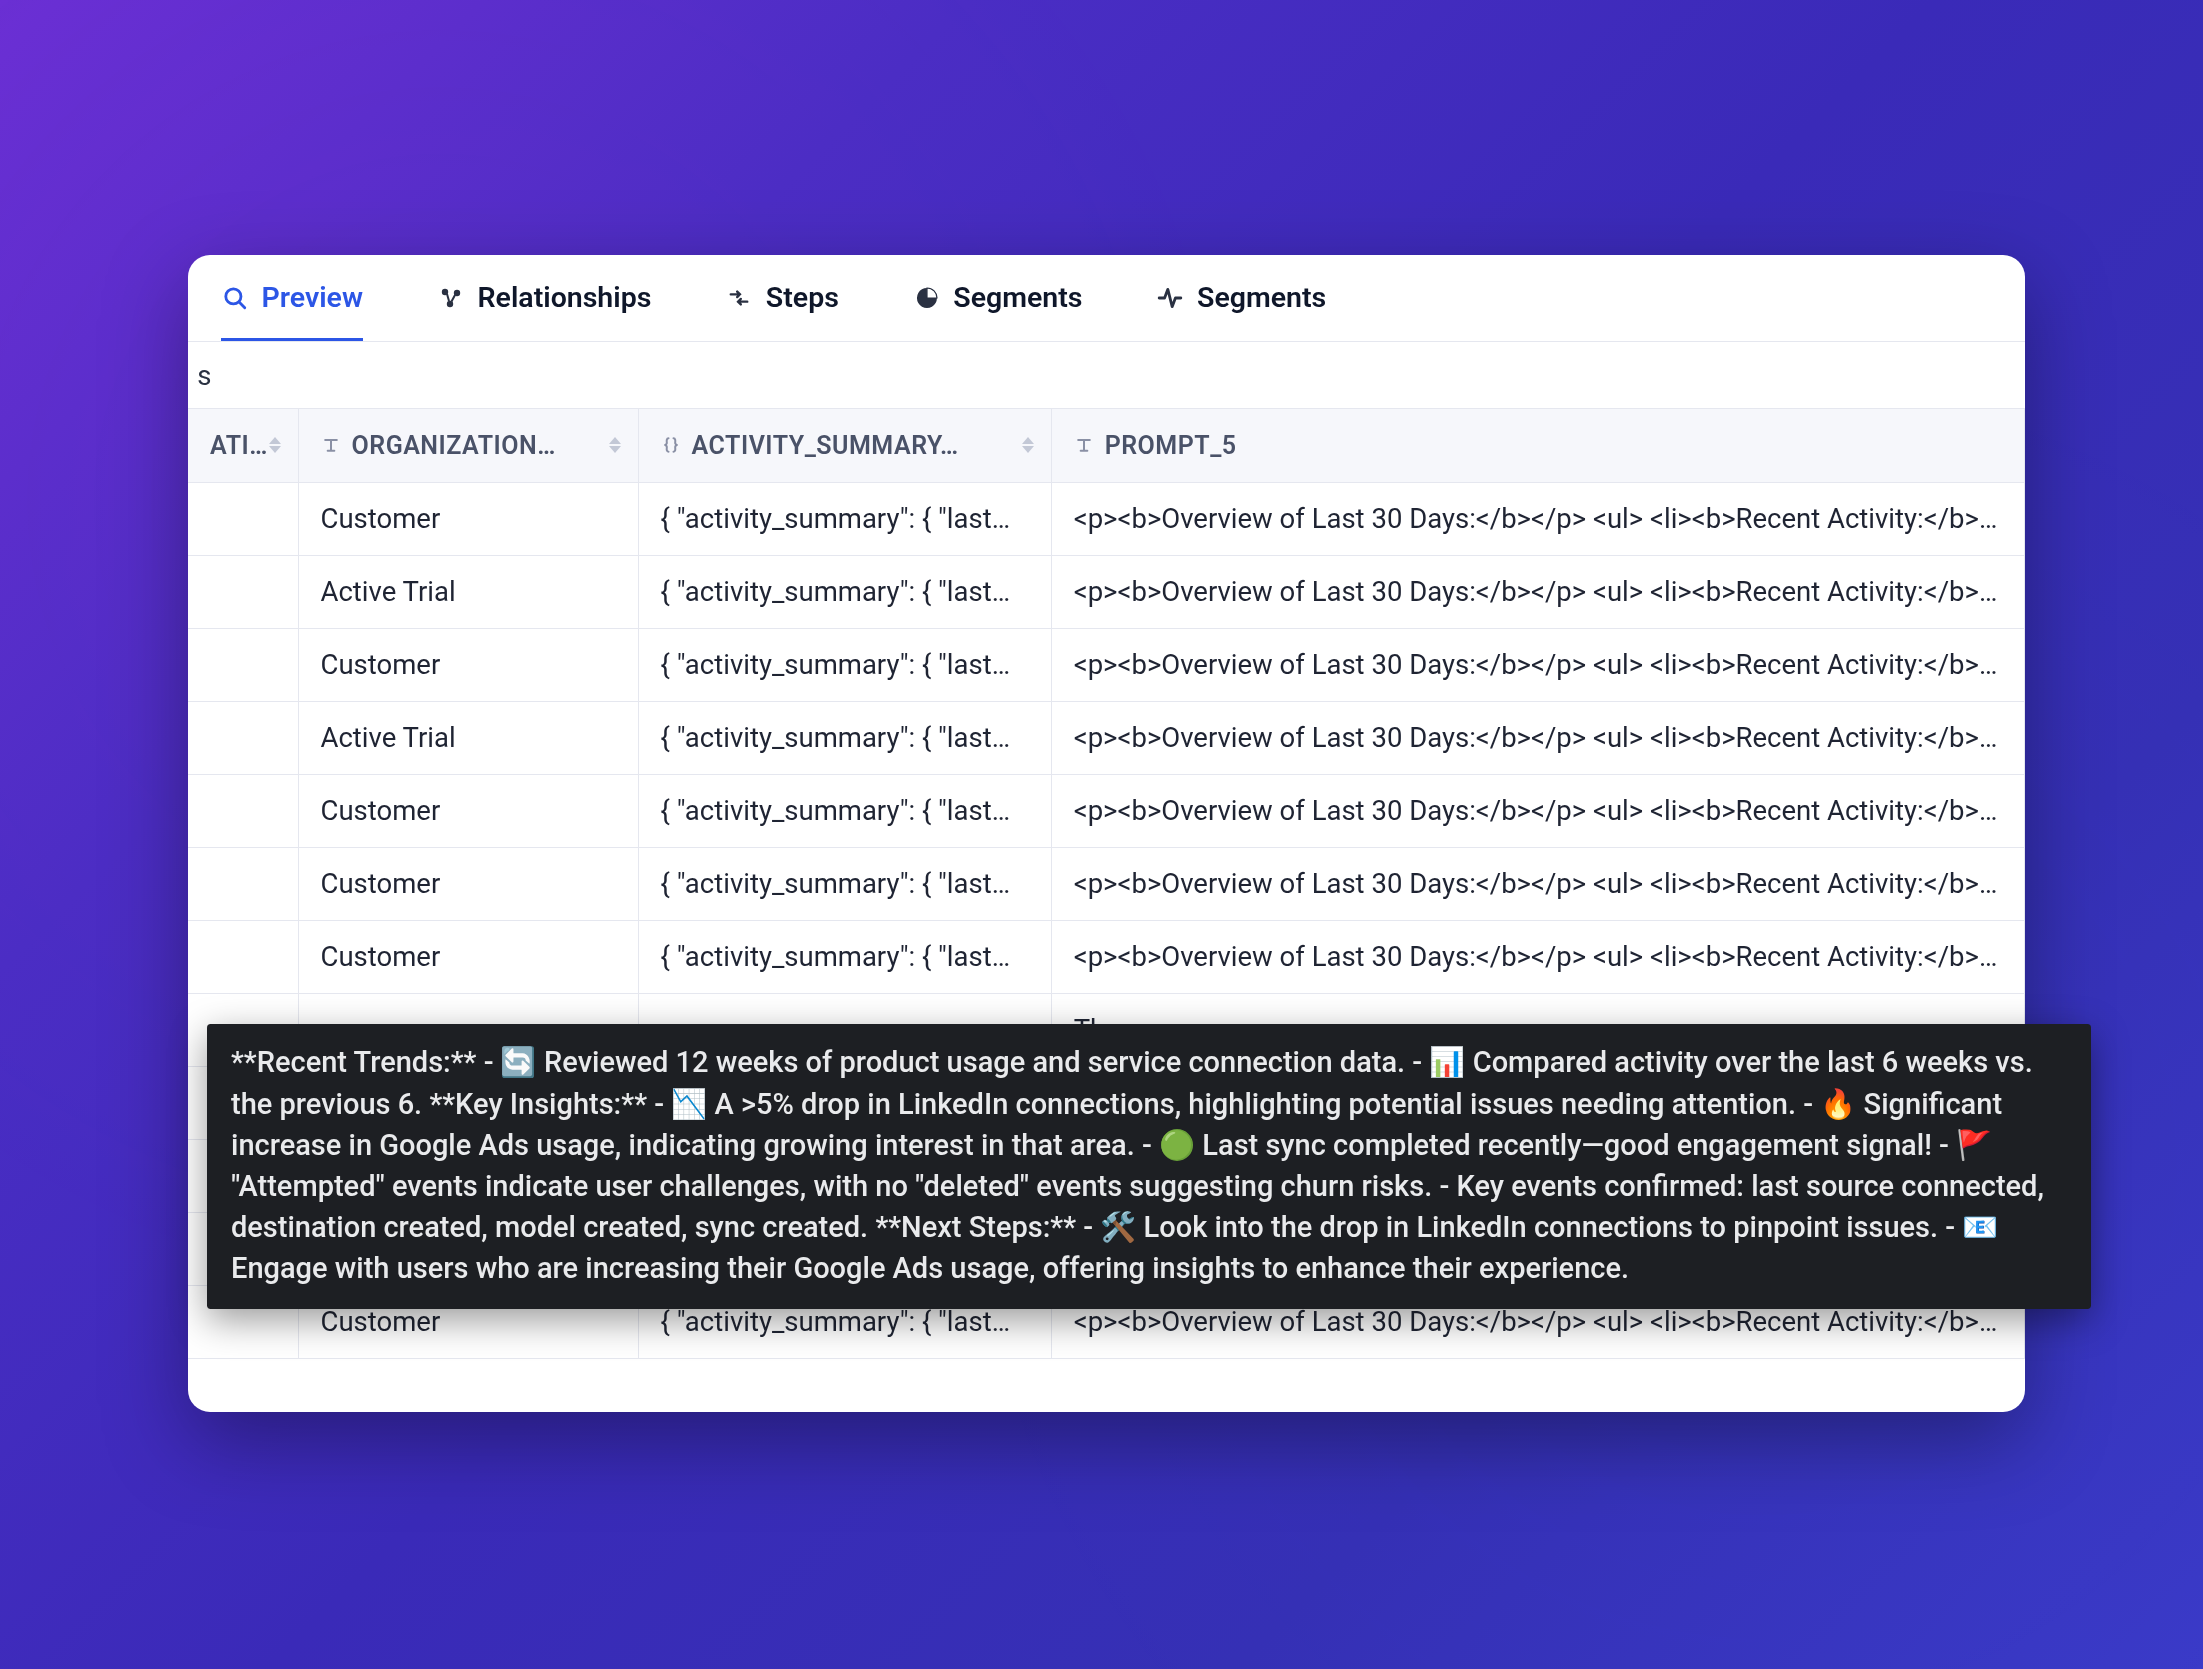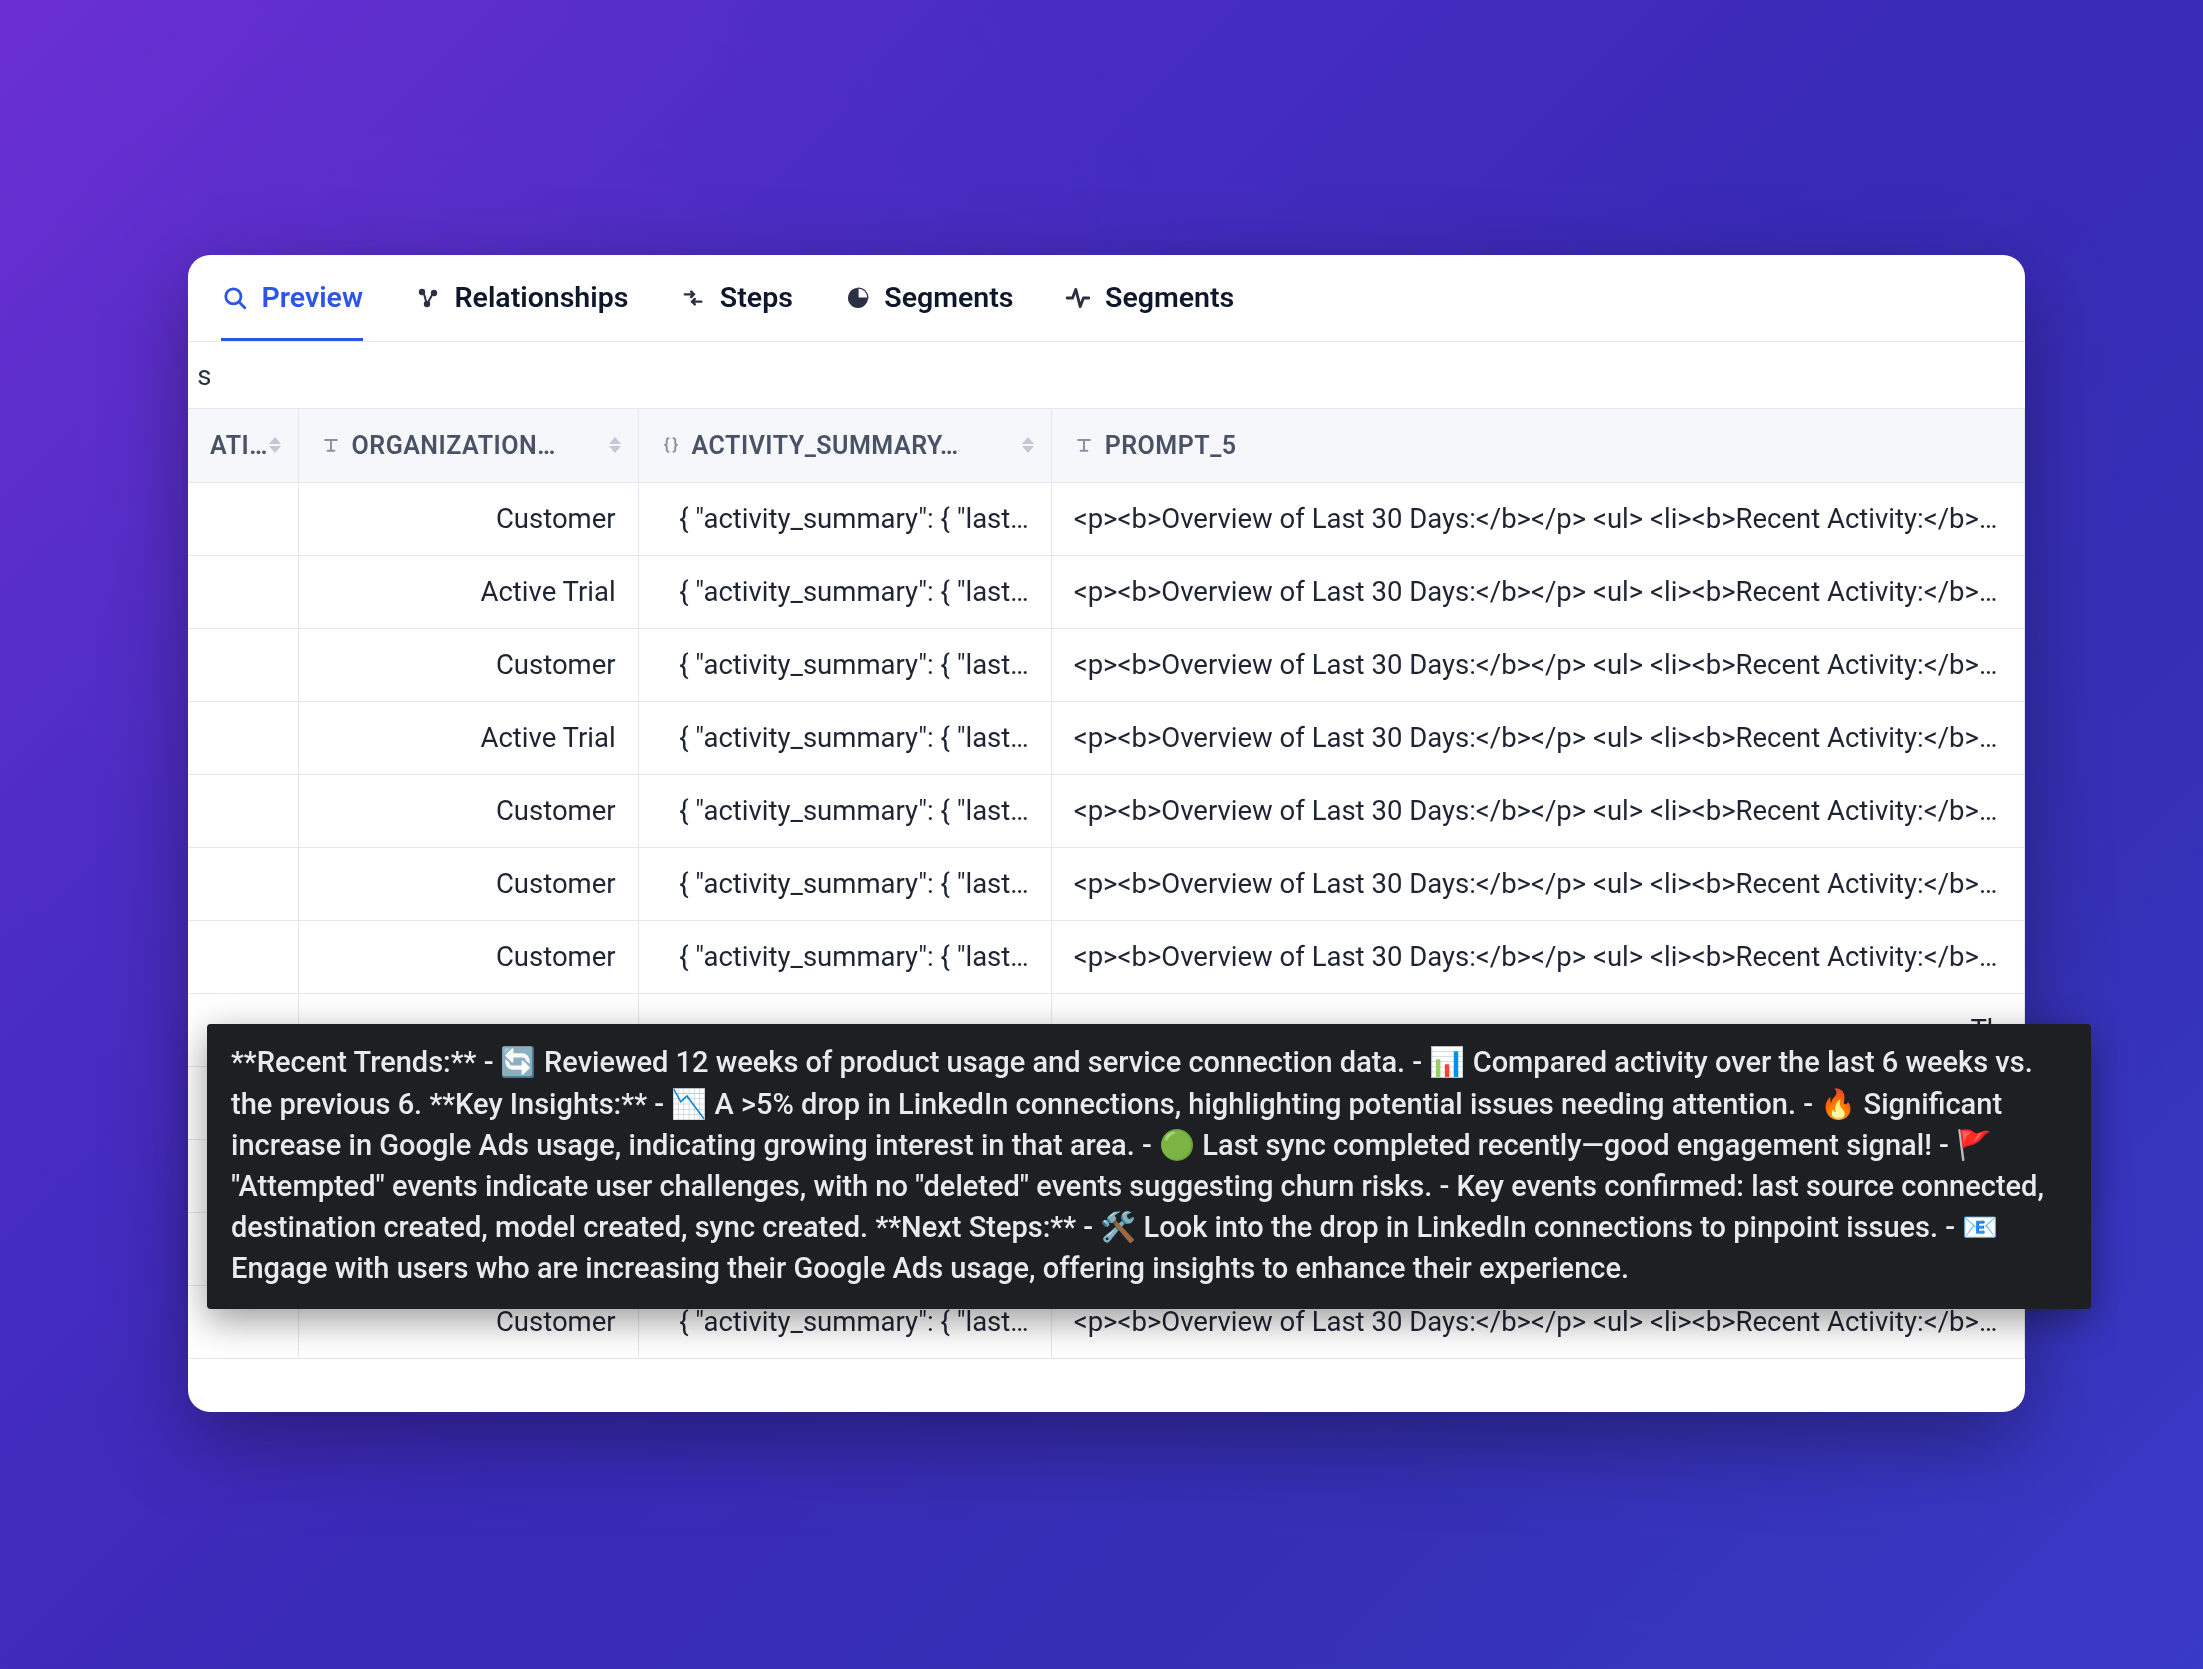--- a/index.html
+++ b/index.html
@@ -29,21 +29,21 @@
     background: #ffffff;
     border-radius: 22px;
     box-shadow: 0 27.5px 83px rgba(0,0,0,0.35);
     overflow: hidden;
     display: flex;
     flex-direction: column;
   }
   .tabs {
     display: flex;
     align-items: flex-end;
-    gap: 51px;
+    gap: 74px;
     padding: 26px 33px 0 33px;
     border-bottom: 0.9px solid #e5e7ef;
   }
   .tab {
     display: flex;
     align-items: center;
     gap: 13px;
     padding-bottom: 24px;
     font-size: 28.5px;
     font-weight: 600;
@@ -59,21 +59,21 @@
     color: #2a3142;
     border-bottom: 0.9px solid #e5e7ef;
   }
   .table-wrap { flex: 1; overflow: hidden; }
   table { border-collapse: collapse; width: 100%; table-layout: fixed; }
   th, td {
     border-right: 0.9px solid #e5e7ef;
     border-bottom: 0.9px solid #e5e7ef;
     font-size: 27.5px;
     color: #1f2433;
-    text-align: right;
+    text-align: left;
     white-space: nowrap;
     overflow: hidden;
     text-overflow: ellipsis;
     padding: 18.4px 22px;
     height: 73px;
   }
   th {
     background: #f6f7fb;
     color: #4a5268;
     font-weight: 600;

